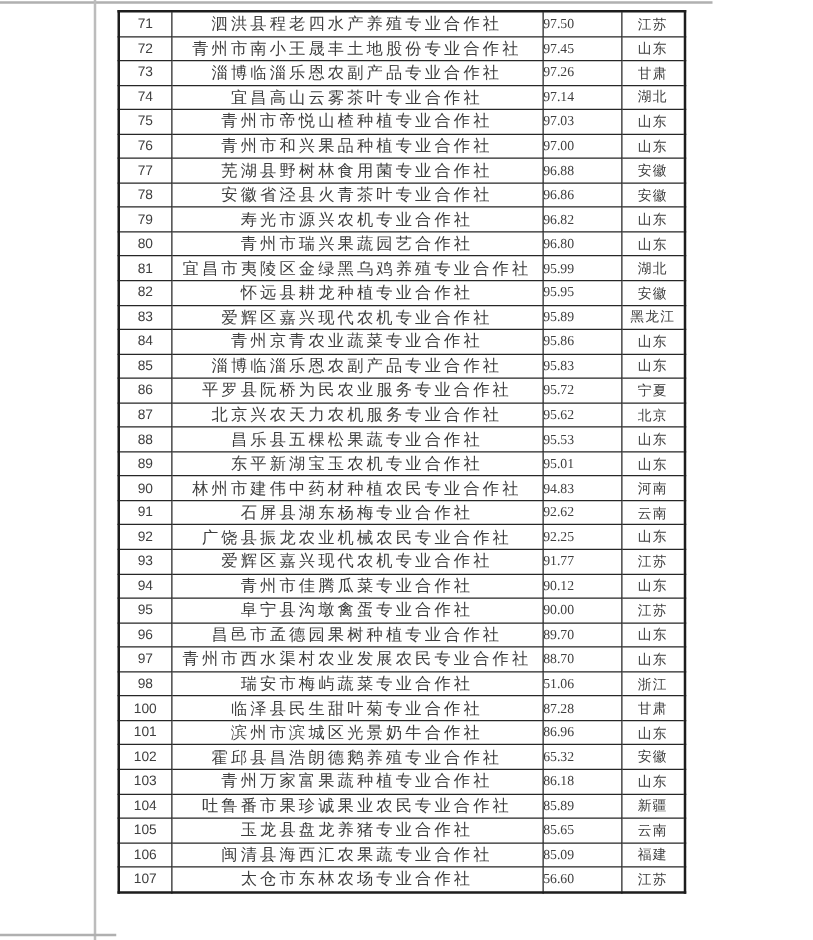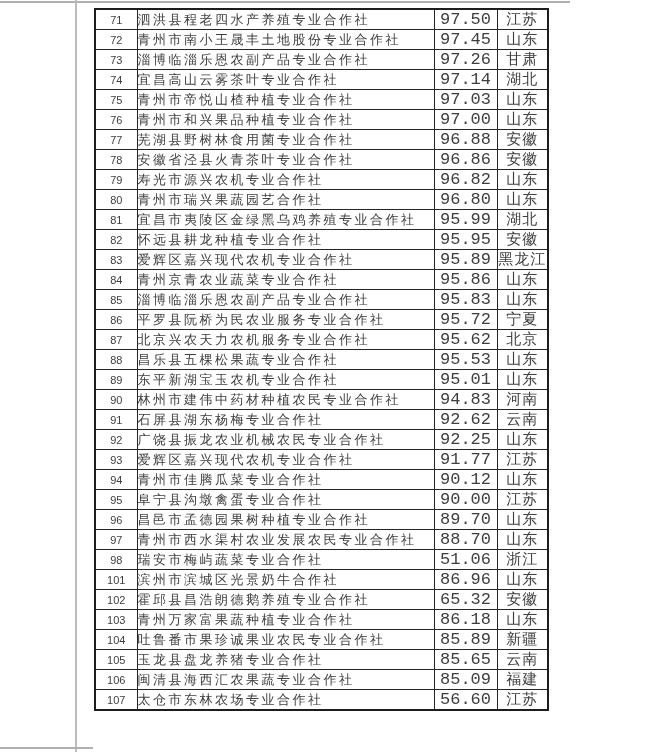--- a/index.html
+++ b/index.html
@@ -47,35 +47,35 @@
   col.c-score { width: 63px; }
   col.c-prov  { width: 51px; }
 
   td.c-rank {
     text-align: center;
     font-family: "Liberation Sans", "DejaVu Sans", sans-serif;
     font-size: 11px;
     color: #474747;
   }
   td.c-name {
-    text-align: left;
+    text-align: center;
     padding-left: 10px;
     font-size: 13px;
     letter-spacing: 2.5px;
     color: #3c3c3c;
   }
   td.c-score {
-    text-align: center;
-    font-family: Liberation Mono, monospace;
-    font-size: 17px;
+    text-align: left;
+    font-family: Liberation Serif, serif;
+    font-size: 11px;
     color: #474747;
   }
   td.c-prov {
     text-align: center;
-    font-size: 15px;
+    font-size: 11px;
     letter-spacing: 1px;
     color: #3c3c3c;
   }
 </style>
 </head>
 <body>
 
 <div class="page-line top"></div>
 <div class="page-line left"></div>
 <div class="page-line bottom"></div>
@@ -278,20 +278,26 @@
   </tr>
 
   <tr>
     <td class="c-rank">98</td>
     <td class="c-name">瑞安市梅屿蔬菜专业合作社</td>
     <td class="c-score">51.06</td>
     <td class="c-prov">浙江</td>
   </tr>
 
 
+  <tr>
+    <td class="c-rank">100</td>
+    <td class="c-name">临泽县民生甜叶菊专业合作社</td>
+    <td class="c-score">87.28</td>
+    <td class="c-prov">甘肃</td>
+  </tr>
 
   <tr>
     <td class="c-rank">101</td>
     <td class="c-name">滨州市滨城区光景奶牛合作社</td>
     <td class="c-score">86.96</td>
     <td class="c-prov">山东</td>
   </tr>
 
   <tr>
     <td class="c-rank">102</td>

